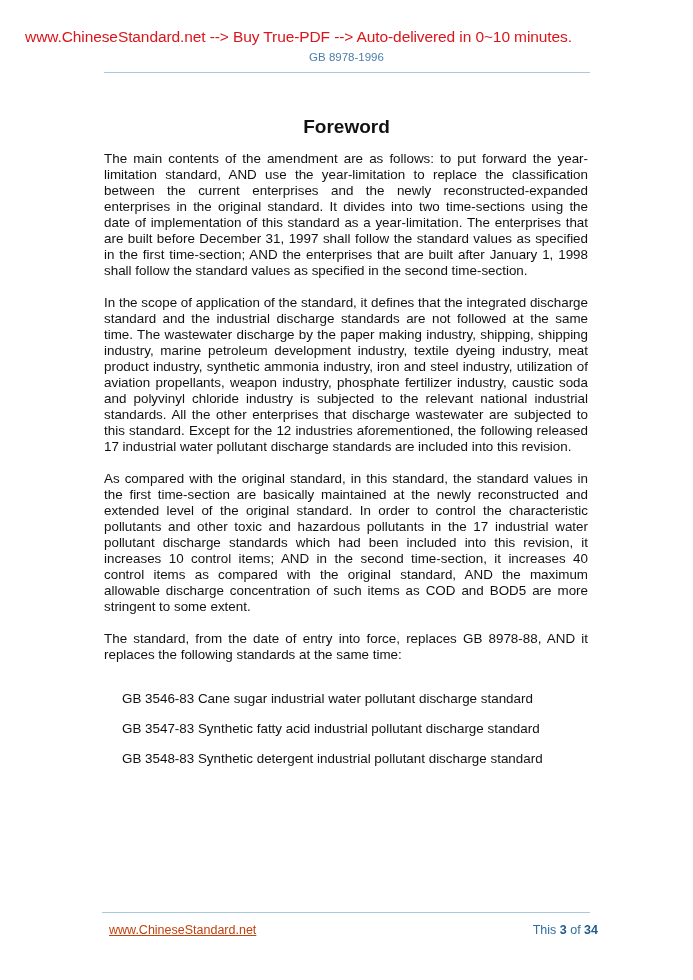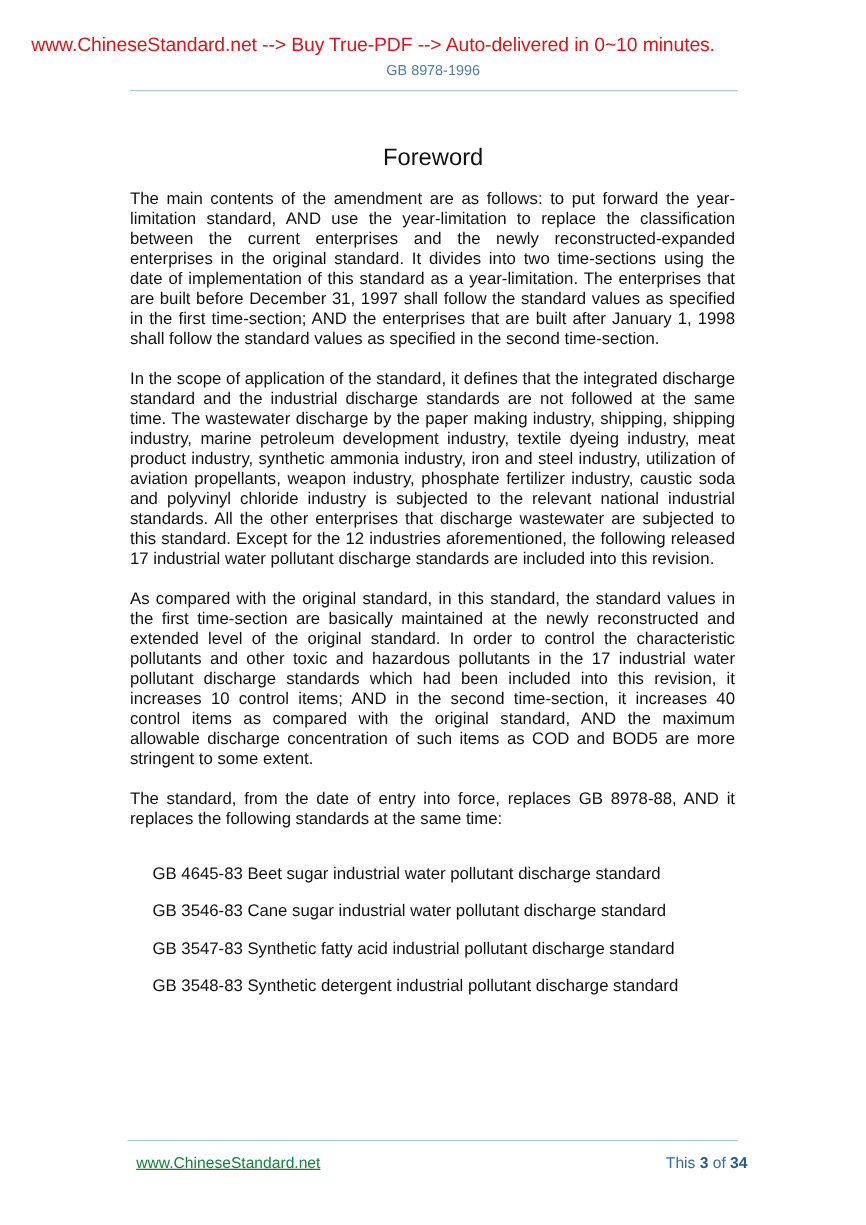--- a/index.html
+++ b/index.html
@@ -43,21 +43,21 @@
       height: 1px;
       background: #a8c8de;
     }
     .title {
       position: absolute;
       top: 116px;
       left: 0;
       width: 693px;
       text-align: center;
       font-size: 19px;
-      font-weight: normal;
+      font-weight: bold;
       color: #111;
     }
     .content {
       position: absolute;
       top: 151px;
       left: 104px;
       width: 484px;
       font-size: 13.4px;
       line-height: 16px;
     }
@@ -81,21 +81,21 @@
       left: 102px;
       width: 488px;
       height: 1px;
       background: #a8c8de;
     }
     .footer-link {
       position: absolute;
       top: 923px;
       left: 109px;
       font-size: 12.5px;
-      color: #15803d;
+      color: #c2410c;
       text-decoration: underline;
     }
     .footer-page {
       position: absolute;
       top: 923px;
       right: 95px;
       font-size: 12.5px;
       color: #2f6ea3;
     }
     .footer-page b {
@@ -111,21 +111,20 @@
 <div class="hr-top"></div>
 
 <h1 class="title" style="margin:0;">Foreword</h1>
 
 <div class="content">
   <p>The main contents of the amendment are as follows: to put forward the year-limitation standard, AND use the year-limitation to replace the classification between the current enterprises and the newly reconstructed-expanded enterprises in the original standard. It divides into two time-sections using the date of implementation of this standard as a year-limitation. The enterprises that are built before December 31, 1997 shall follow the standard values as specified in the first time-section; AND the enterprises that are built after January 1, 1998 shall follow the standard values as specified in the second time-section.</p>
   <p>In the scope of application of the standard, it defines that the integrated discharge standard and the industrial discharge standards are not followed at the same time. The wastewater discharge by the paper making industry, shipping, shipping industry, marine petroleum development industry, textile dyeing industry, meat product industry, synthetic ammonia industry, iron and steel industry, utilization of aviation propellants, weapon industry, phosphate fertilizer industry, caustic soda and polyvinyl chloride industry is subjected to the relevant national industrial standards. All the other enterprises that discharge wastewater are subjected to this standard. Except for the 12 industries aforementioned, the following released 17 industrial water pollutant discharge standards are included into this revision.</p>
   <p>As compared with the original standard, in this standard, the standard values in the first time-section are basically maintained at the newly reconstructed and extended level of the original standard. In order to control the characteristic pollutants and other toxic and hazardous pollutants in the 17 industrial water pollutant discharge standards which had been included into this revision, it increases 10 control items; AND in the second time-section, it increases 40 control items as compared with the original standard, AND the maximum allowable discharge concentration of such items as COD and BOD5 are more stringent to some extent.</p>
   <p style="margin-bottom:28px;">The standard, from the date of entry into force, replaces GB 8978-88, AND it replaces the following standards at the same time:</p>
   <ul>
-    <li>GB 4645-83 Beet sugar industrial water pollutant discharge standard</li>
     <li>GB 3546-83 Cane sugar industrial water pollutant discharge standard</li>
     <li>GB 3547-83 Synthetic fatty acid industrial pollutant discharge standard</li>
     <li>GB 3548-83 Synthetic detergent industrial pollutant discharge standard</li>
   </ul>
 </div>
 
 <div class="hr-bottom"></div>
 <a class="footer-link">www.ChineseStandard.net</a>
 <div class="footer-page"><span>This </span><b>3</b><span> of </span><b>34</b></div>
 

